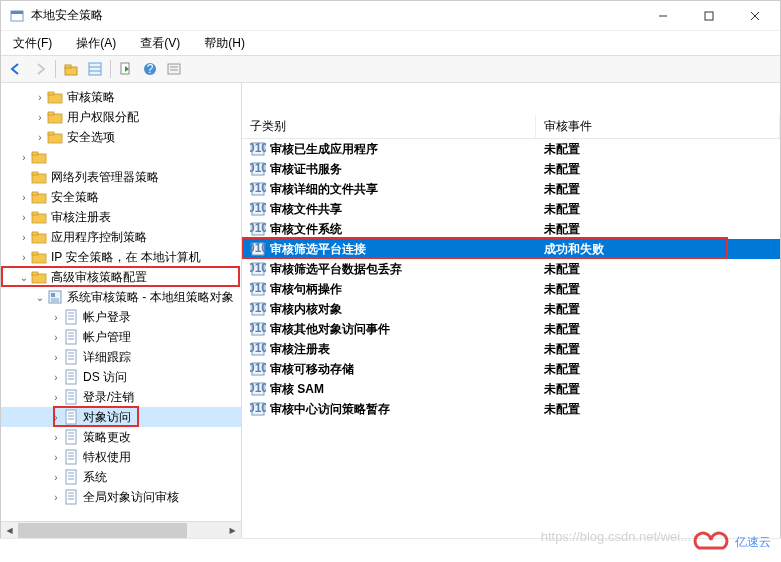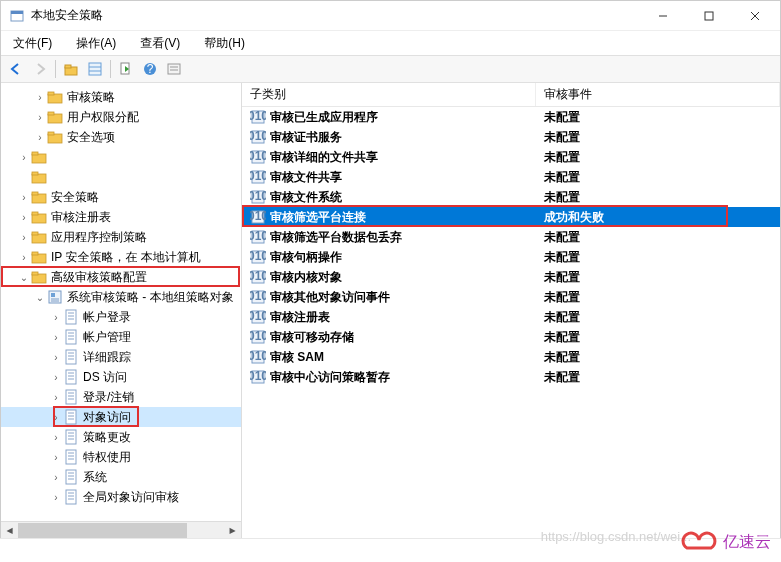--- a/index.html
+++ b/index.html
@@ -23,21 +23,21 @@
 .tree-pane { width: 241px; border-right: 1px solid #ddd; overflow: auto; padding: 4px 0; }
 .list-pane { flex: 1; display: flex; flex-direction: column; position: relative; }
 
 .tree-row { display: flex; align-items: center; height: 20px; white-space: nowrap; cursor: default; }
 .tree-row .expander { width: 14px; height: 14px; display: inline-flex; align-items: center; justify-content: center; color: #666; font-size: 10px; }
 .tree-row .node-icon { width: 16px; height: 16px; margin-right: 4px; }
 .tree-row .node-label { }
 .tree-row.selected { background: #cde8ff; }
 .highlight-red { position: absolute; border: 2px solid #e03030; pointer-events: none; }
 
-.list-header { height: 24px; display: flex; align-items: center; background: #fff; border-bottom: 1px solid #e8e8e8; }
+.list-header { height: 24px; display: flex; align-items: center; background: #fff; border-bottom: 1px solid #e8e8e8; margin-top: 32px; }
 .list-header .col { padding: 0 8px; border-right: 1px solid #eee; height: 100%; display: flex; align-items: center; }
 .list-body { flex: 1; overflow: auto; position: relative; }
 .list-row { height: 20px; display: flex; align-items: center; cursor: default; font-weight: bold; }
 .list-row .cell { padding: 0 8px; display: flex; align-items: center; gap: 4px; white-space: nowrap; overflow: hidden; }
 .list-row.selected { background: #0078d7; color: #fff; }
 .list-row .row-icon { width: 16px; height: 16px; flex-shrink: 0; }
 .col1 { width: 294px; } .col2 { flex: 1; }
 
 .scrollbar-h { height: 17px; background: #f0f0f0; border-top: 1px solid #ddd; display: flex; align-items: center; }
 .scroll-btn { width: 17px; height: 17px; background: #f0f0f0; display: flex; align-items: center; justify-content: center; color: #555; font-size: 8px;}
@@ -172,20 +172,21 @@
               <rect x="1" y="5" width="14" height="9" class="folder-y" stroke-width="0.8"></rect>
               <rect x="1" y="3" width="6" height="3" class="folder-y" stroke-width="0.8"></rect>
             </svg></span>
         </div>
         <div class="tree-row" style="padding-left: 16px; position: relative;">
           <span class="expander"></span>
           <span class="node-icon"><svg viewBox="0 0 16 16">
               <rect x="1" y="5" width="14" height="9" class="folder-y" stroke-width="0.8"></rect>
               <rect x="1" y="3" width="6" height="3" class="folder-y" stroke-width="0.8"></rect>
             </svg></span>
+          <span class="node-label">网络列表管理器策略</span>
         </div>
         <div class="tree-row" style="padding-left: 16px; position: relative;">
           <span class="expander">›</span>
           <span class="node-icon"><svg viewBox="0 0 16 16">
               <rect x="1" y="5" width="14" height="9" class="folder-y" stroke-width="0.8"></rect>
               <rect x="1" y="3" width="6" height="3" class="folder-y" stroke-width="0.8"></rect>
             </svg></span>
           <span class="node-label">安全策略</span>
         </div>
         <div class="tree-row" style="padding-left: 16px; position: relative;">
@@ -502,14 +503,14 @@
   <div class="scroll-btn">▶</div>
 </div>
 
 <div class="footer-splitter" style="position:absolute;left:0;right:0;bottom:0;height:24px;background:#fff;border-top:1px solid #e8e8e8"></div>
 
 <div class="watermark-text">https://blog.csdn.net/wei...</div>
 <div class="watermark">
   <svg width="36" height="28" viewBox="0 0 36 28">
       <path d="M6 20 a8 8 0 1 1 12 -8 a8 8 0 1 1 12 8 z" fill="none" stroke="#e03030" stroke-width="3"></path>
     </svg>
-  <span style="font-size:16px;color:#a21caf;font-weight:500">亿速云</span>
+  <span style="font-size:12px;color:#3b82f6;font-weight:500">亿速云</span>
 </div>
 
 </body></html>

